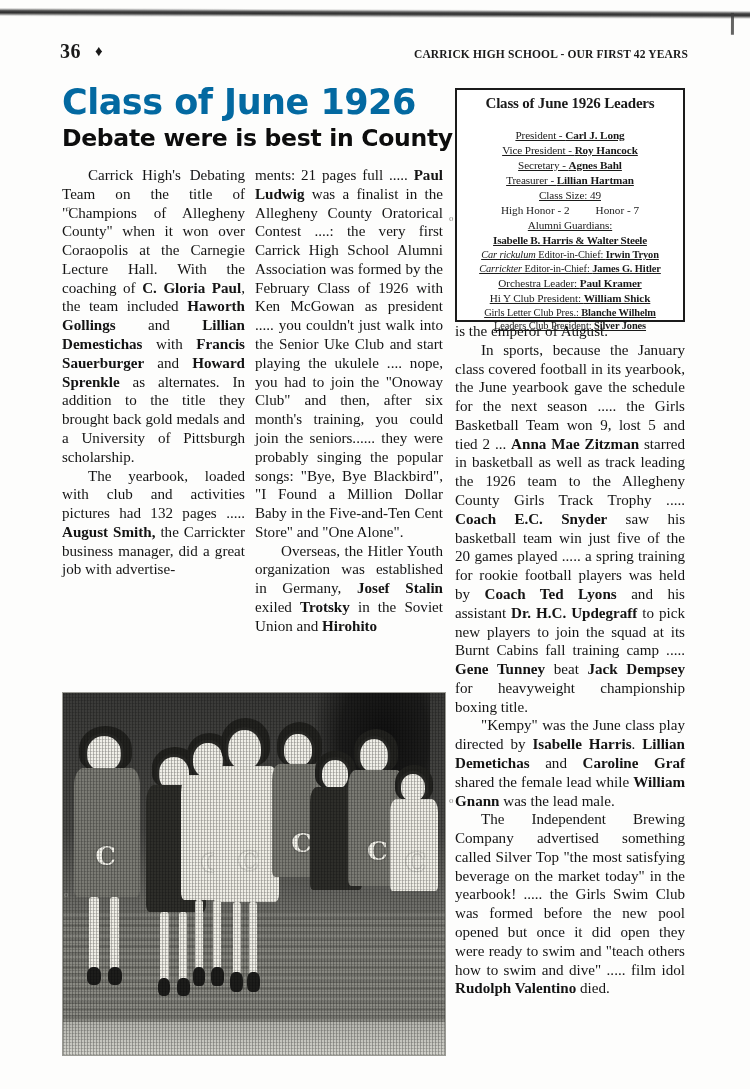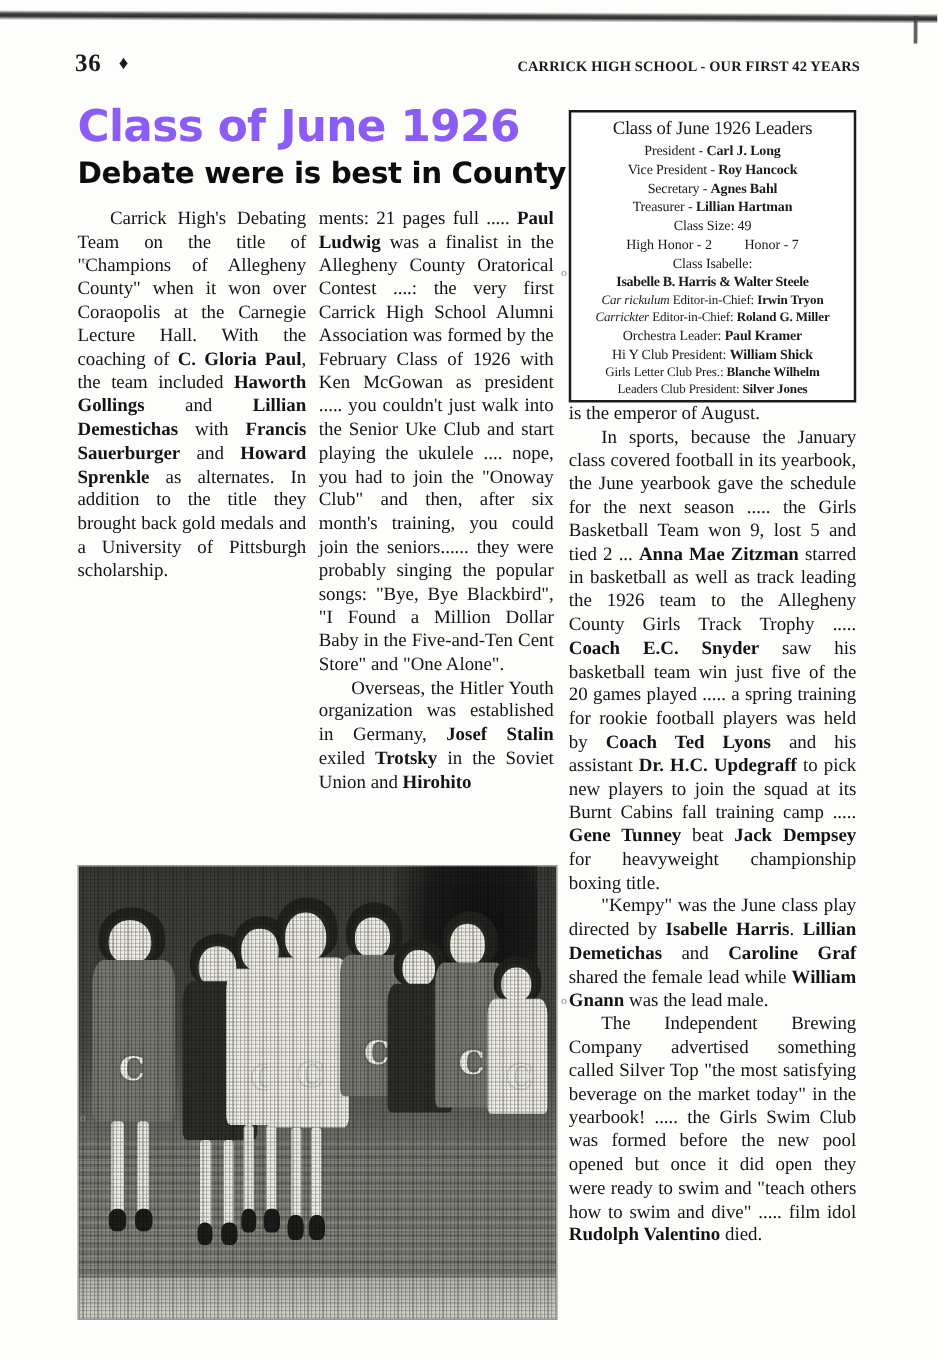--- a/index.html
+++ b/index.html
@@ -33,43 +33,43 @@
   .runhead{
     position:absolute;right:62px;top:48px;
     font-family:"Liberation Serif", serif;font-weight:bold;font-size:11.5px;letter-spacing:.15px;
   }
 
   
   .headline{
     position:absolute;left:62px;top:84px;width:400px;
     font-family:"DejaVu Sans", sans-serif;
     font-weight:bold;font-size:35px;line-height:1.05;letter-spacing:-0.5px;
-    color:#8b5cf6;
+    color:#0369a1;
   }
   .subhead{
     position:absolute;left:62px;top:126px;width:420px;
     font-family:"DejaVu Sans", sans-serif;
     font-weight:bold;font-size:23.5px;line-height:1.05;letter-spacing:-0.3px;
     color:#0d0d0d;
   }
 
   
   .leaders-box{
     position:absolute;left:455px;top:88px;width:230px;height:234px;
     border:2px solid #1b1b1b;
     box-sizing:border-box;
     background:#fff;
     padding:5px 4px 4px 4px;
     text-align:center;
     font-family:"Liberation Serif", serif;
   }
   .leaders-title{
-    font-weight:normal;font-size:15px;line-height:1.15;margin-bottom:2px;letter-spacing:-0.2px;
-  }
-  .leader-line{font-size:11.2px;line-height:1.33;letter-spacing:-0.1px;white-space:nowrap;}
+    font-weight:bold;font-size:15px;line-height:1.15;margin-bottom:16px;letter-spacing:-0.2px;
+  }
+  .leader-line{font-size:11.2px;line-height:1.33;letter-spacing:-0.1px;white-space:nowrap;text-decoration:underline;}
   .leader-line b{font-weight:bold;}
   .leader-line i{font-style:italic;}
   .leader-line.small{font-size:10.4px;}
   .leader-line.spread{letter-spacing:-0.25px;}
   .honor-row{font-size:11.2px;line-height:1.4;}
   .honor-row .gap{display:inline-block;width:26px;}
 
   
   .col{
     position:absolute;
@@ -168,32 +168,33 @@
   <div class="subhead">Debate were is best in County</div>
 
   <div class="leaders-box">
     <div class="leaders-title">Class of June 1926 Leaders</div>
     <div class="leader-line"><span>President - </span><b>Carl J. Long</b></div>
     <div class="leader-line"><span>Vice President - </span><b>Roy Hancock</b></div>
     <div class="leader-line"><span>Secretary - </span><b>Agnes Bahl</b></div>
     <div class="leader-line"><span>Treasurer - </span><b>Lillian Hartman</b></div>
     <div class="leader-line">Class Size: 49</div>
     <div class="honor-row"><span>High Honor - 2</span><span class="gap"></span><span>Honor -  7</span></div>
-    <div class="leader-line">Class Isabelle:</div>
+    <div class="leader-line">Alumni Guardians:</div>
     <div class="leader-line spread"><b>Isabelle B. Harris &amp; Walter Steele</b></div>
     <div class="leader-line small"><i>Car rickulum</i><span> Editor-in-Chief: </span><b>Irwin Tryon</b></div>
-    <div class="leader-line small"><i>Carrickter</i><span> Editor-in-Chief: </span><b>Roland G. Miller</b></div>
+    <div class="leader-line small"><i>Carrickter</i><span> Editor-in-Chief: </span><b>James G. Hitler</b></div>
     <div class="leader-line"><span>Orchestra Leader: </span><b>Paul Kramer</b></div>
     <div class="leader-line"><span>Hi Y Club President: </span><b>William Shick</b></div>
     <div class="leader-line small"><span>Girls Letter Club Pres.:  </span><b>Blanche Wilhelm</b></div>
     <div class="leader-line small"><span>Leaders Club President:  </span><b>Silver Jones</b></div>
   </div>
 
   <div class="col" id="col1">
     <p><span>Carrick High's Debating Team on the title of "Champions of Allegheny County" when it won over Coraopolis at the Carnegie Lecture Hall. With the coaching of </span><b>C. Gloria Paul</b><span>, the team included </span><b>Haworth Gollings</b><span> and </span><b>Lillian Demestichas</b><span> with </span><b>Francis Sauerburger</b><span> and </span><b>Howard Sprenkle</b><span> as alternates. In addition to the title they brought back gold medals and a University of Pittsburgh scholarship.</span></p>
+    <p><span>The yearbook, loaded with club and activities pictures had 132 pages ..... </span><b>August Smith,</b><span> the Carrickter business manager, did a great job with advertise-</span></p>
   </div>
 
   <div class="col" id="col2">
     <p style="text-indent:0"><span>ments: 21 pages full ..... </span><b>Paul Ludwig</b><span> was a finalist in the Allegheny County Oratorical Contest ....: the very first Carrick High School Alumni Association was formed by the February Class of 1926 with Ken McGowan as president ..... you couldn't just walk into the Senior Uke Club and start playing the ukulele .... nope, you had to join the "Onoway Club" and then, after six month's training, you could join the seniors...... they were probably singing the popular songs: "Bye, Bye Blackbird", "I Found a Million Dollar Baby in the Five-and-Ten Cent Store" and "One Alone".</span></p>
     <p><span>Overseas, the Hitler Youth organization was established in Germany, </span><b>Josef Stalin</b><span> exiled </span><b>Trotsky</b><span> in the Soviet Union and </span><b>Hirohito</b></p>
   </div>
 
   <div class="col" id="col3">
     <p style="text-indent:0">is the emperor of August.</p>
     <p><span>In sports, because the January class covered football in its yearbook, the June yearbook gave the schedule for the next season ..... the Girls Basketball Team won 9, lost 5 and tied 2 ... </span><b>Anna Mae Zitzman</b><span> starred in basketball as well as track leading the 1926 team to the Allegheny County Girls Track Trophy ..... </span><b>Coach E.C. Snyder</b><span> saw his basketball team win just five of the 20 games played ..... a spring training for rookie football players was held by </span><b>Coach Ted Lyons</b><span> and his assistant </span><b>Dr. H.C. Updegraff</b><span>  to pick new players to join the squad at its Burnt Cabins fall training camp ..... </span><b>Gene Tunney</b><span> beat </span><b>Jack Dempsey</b><span> for heavyweight championship boxing title.</span></p>

